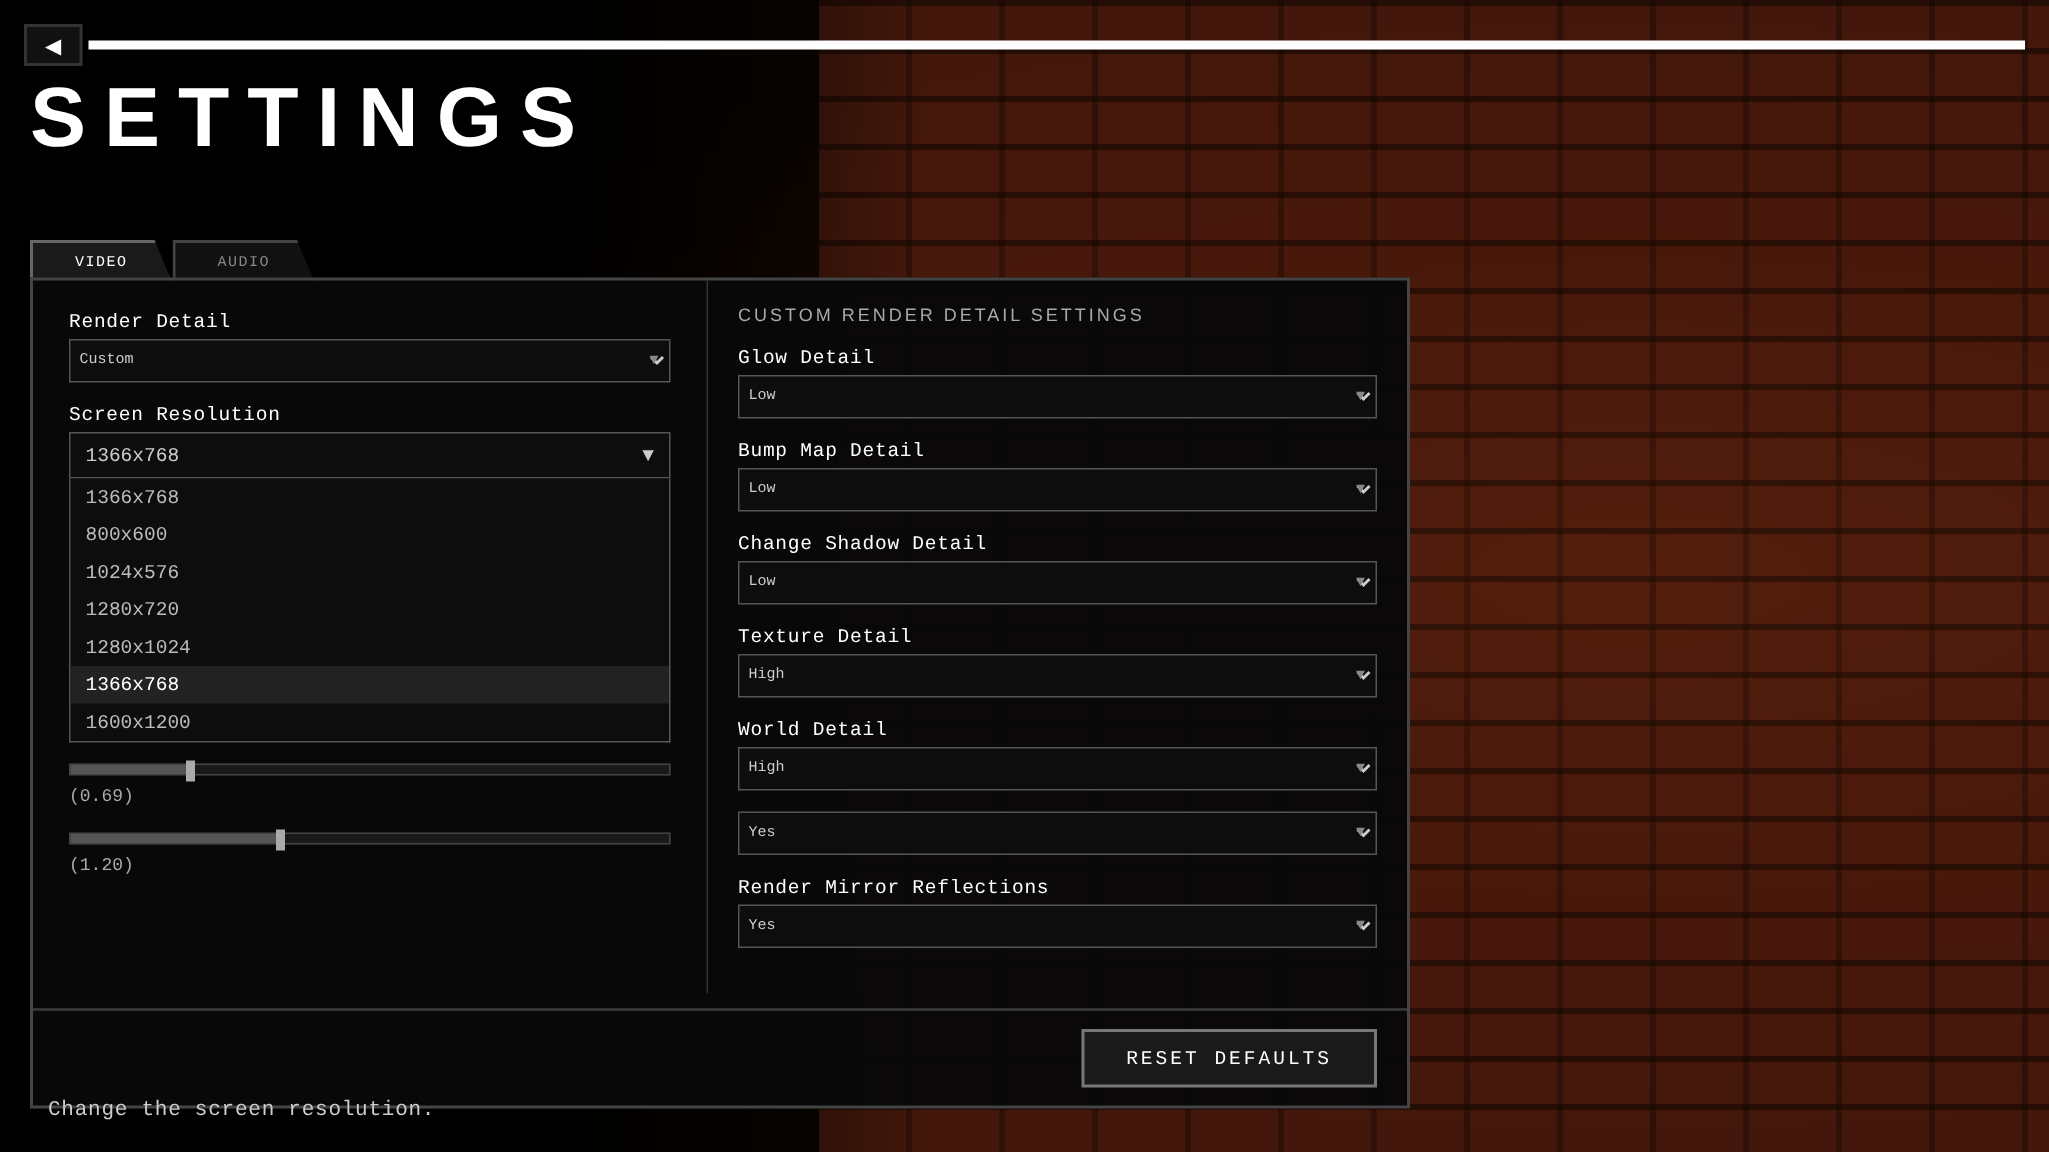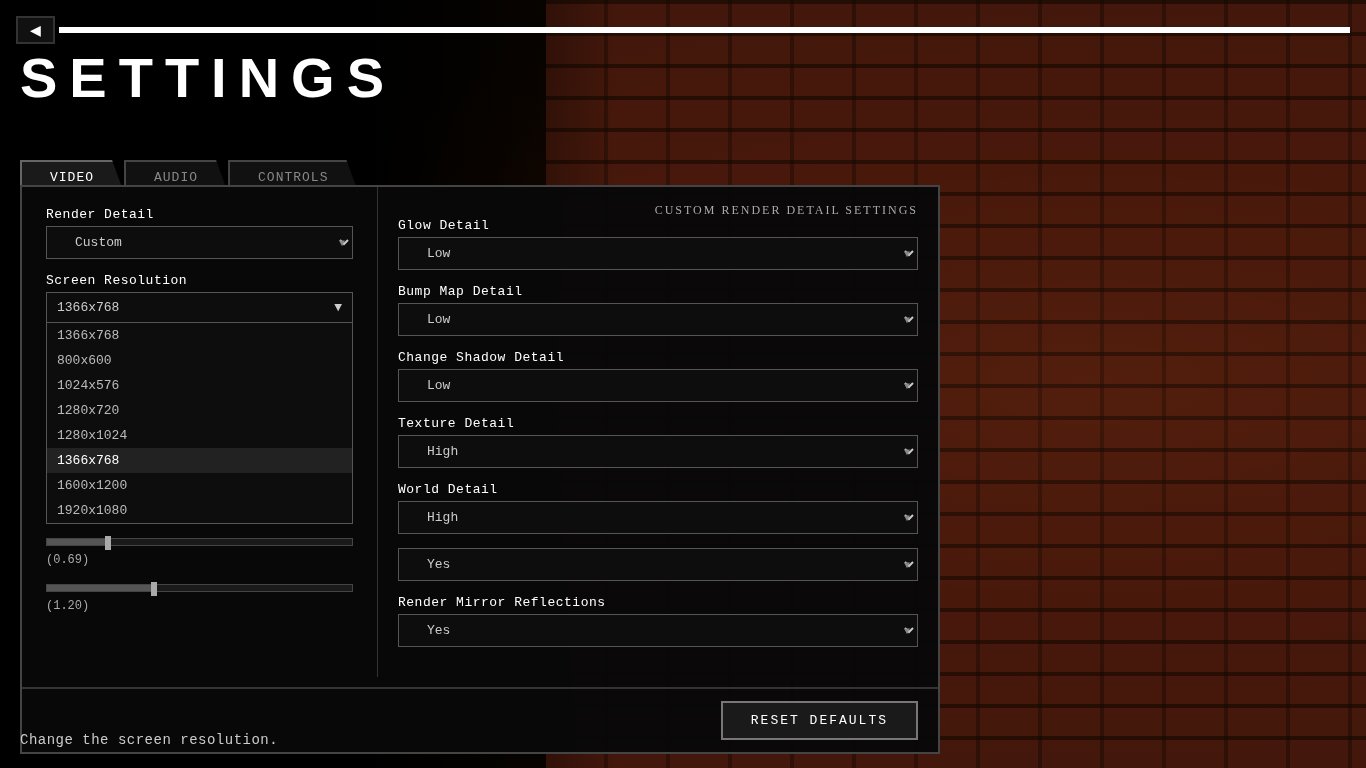--- a/index.html
+++ b/index.html
@@ -122,40 +122,40 @@
       gap: 0;
     }
 
     .tab {
       background: #111;
       border: 2px solid #444;
       border-bottom: none;
       color: #888;
       padding: 8px 28px;
       font-family: 'Courier New', monospace;
-      font-size: 13px;
+      font-size: 10px;
       letter-spacing: 1px;
       text-transform: uppercase;
       cursor: pointer;
       clip-path: polygon(0 0, calc(100% - 12px) 0, 100% 100%, 0 100%);
     }
 
     .tab.active {
       background: #1a1a1a;
       color: #fff;
       border-color: #666;
     }
 
     .section-title {
       color: #aaa;
       font-size: 12px;
       letter-spacing: 2px;
       text-transform: uppercase;
-      font-family: Liberation Serif, serif;
-      text-align: right;
+      margin-bottom: 14px;
+      font-family: Liberation Sans, sans-serif;
     }
 
     .setting-label {
       color: #fff;
       font-size: 13px;
       font-family: 'Courier New', monospace;
       margin-bottom: 4px;
       letter-spacing: 0.5px;
     }
 
@@ -234,21 +234,21 @@
       font-size: 13px;
       letter-spacing: 2px;
       text-transform: uppercase;
       cursor: pointer;
     }
 
     
     .status-bar {
       position: absolute;
       bottom: 20px;
-      left: 20px;
+      left: 32px;
       z-index: 10;
       color: #ccc;
       font-family: 'Courier New', monospace;
       font-size: 14px;
       letter-spacing: 0.5px;
     }
 
     
     .panel-wrapper {
       position: absolute;
@@ -260,38 +260,38 @@
       z-index: 10;
     }
 
     .panel-content {
       display: flex;
       padding: 0;
       min-height: 460px;
     }
 
     .left-col {
-      width: 356px;
+      width: 450px;
       padding: 20px 24px;
       border-right: 1px solid #333;
     }
 
     .right-col {
       flex: 1;
       padding: 16px 20px;
     }
 
     select.styled-select {
       width: 100%;
       background: #0d0d0d;
       border: 1px solid #555;
       color: #ccc;
-      padding: 7px 24px;
-      font-family: 'Courier New', monospace;
-      font-size: 13px;
+      padding: 7px 2px;
+      font-family: 'Courier New', monospace;
+      font-size: 10px;
       cursor: pointer;
       outline: none;
     }
 
     select.styled-select option {
       background: #111;
       color: #ccc;
     }
 
     .open-dropdown {
@@ -347,21 +347,20 @@
   <div class="nav-bar-line"></div>
 </div>
 
 <div class="page-title">
   <h1>SETTINGS</h1>
 </div>
 
 <div class="tab-bar">
   <div class="tab active">VIDEO</div>
   <div class="tab">AUDIO</div>
-  <div class="tab">CONTROLS</div>
 </div>
 
 <div class="panel-wrapper">
   <div class="panel-content">
 
     <div class="left-col">
 
       <div class="setting-group">
         <div class="setting-label">Render Detail</div>
         <div class="dropdown-wrapper">
@@ -383,21 +382,20 @@
             <span>▼</span>
           </div>
           <div class="open-dropdown-list">
             <div class="open-dropdown-item">1366x768</div>
             <div class="open-dropdown-item">800x600</div>
             <div class="open-dropdown-item">1024x576</div>
             <div class="open-dropdown-item">1280x720</div>
             <div class="open-dropdown-item">1280x1024</div>
             <div class="open-dropdown-item highlighted">1366x768</div>
             <div class="open-dropdown-item">1600x1200</div>
-            <div class="open-dropdown-item">1920x1080</div>
           </div>
         </div>
       </div>
 
       <div class="slider-group">
         <div class="slider-track">
           <div class="slider-fill" style="width: 20%;"></div>
           <div class="slider-thumb" style="left: 20%;"></div>
         </div>
         <span class="slider-value">(0.69)</span>

